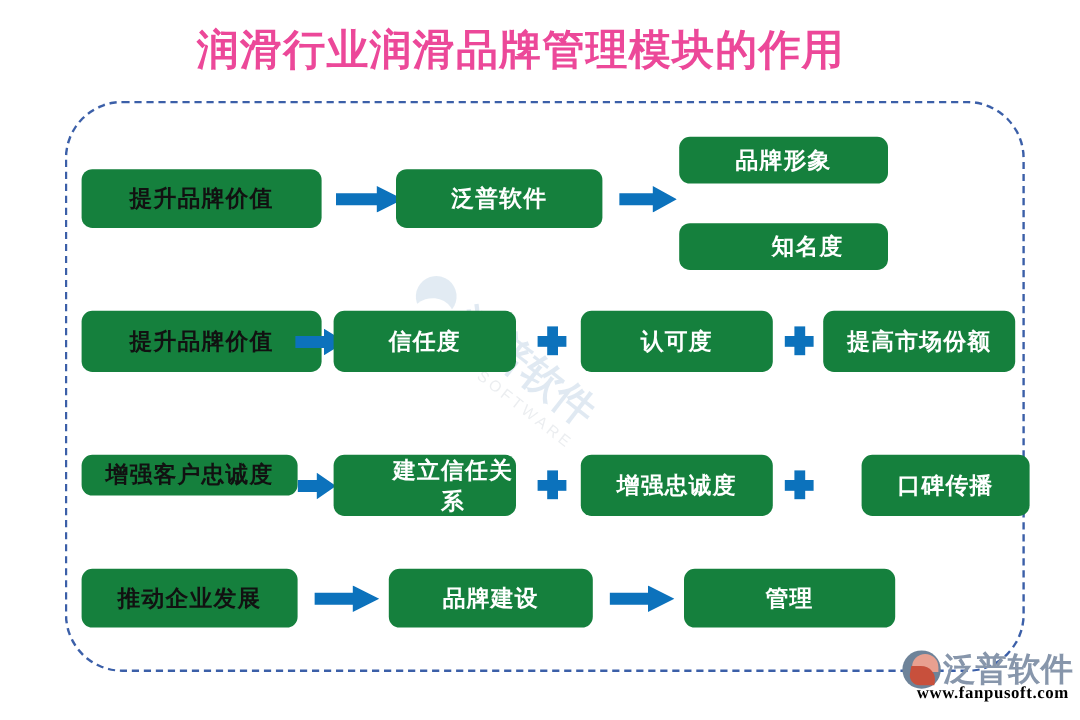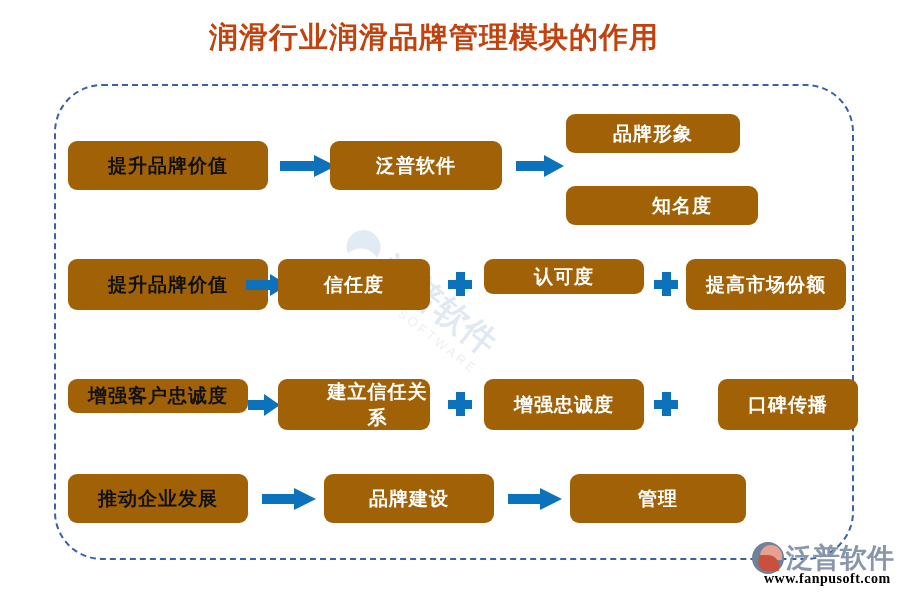--- a/index.html
+++ b/index.html
@@ -15,23 +15,23 @@
     position: relative;
   }
 
   
   .page-title {
     position: absolute;
     top: 18px;
     left: 0;
     width: 868px;
     text-align: center;
-    font-size: 29px;
-    font-weight: bold;
-    color: #c2410c;
+    font-size: 35px;
+    font-weight: bold;
+    color: #ec4899;
     letter-spacing: 1px;
     font-family: "Liberation Serif", "DejaVu Serif", serif;
   }
 
   
   .dashed-frame {
     position: absolute;
     left: 54px;
     top: 84px;
     width: 800px;
@@ -94,21 +94,21 @@
     font-size: 13px;
     letter-spacing: 3px;
     color: #6b7d90;
     white-space: nowrap;
     font-family: "Liberation Sans", sans-serif;
   }
 
   
   .node {
     position: absolute;
-    background: #a16207;
+    background: #15803d;
     border-radius: 9px;
     display: flex;
     align-items: center;
     justify-content: center;
     font-size: 19px;
     font-weight: bold;
     letter-spacing: 1px;
     color: #ffffff;
     text-align: center;
     font-family: "Liberation Serif", "DejaVu Serif", serif;
@@ -231,35 +231,35 @@
 <div class="node" style="left:330px; top:141px; width:172px; height:49px;">泛普软件</div>
 
 <div class="arrow" style="left:516px; top:155px;">
   <svg width="48" height="22" viewBox="0 0 48 22">
     <path d="M0,6 L28,6 L28,0 L48,11 L28,22 L28,16 L0,16 Z" fill="#0c72bc"></path>
   </svg>
 </div>
 
 <div class="node" style="left:566px; top:114px; width:174px; height:39px;">品牌形象</div>
 
-<div class="node" style="left:566px; top:186px; width:192px; height:39px;padding-left:40px;">知名度</div>
+<div class="node" style="left:566px; top:186px; width:174px; height:39px;padding-left:40px;">知名度</div>
 
 <div class="node dark-text" style="left:68px; top:259px; width:200px; height:51px;">提升品牌价值</div>
 
 <div class="arrow" style="left:246px; top:274px;">
   <svg width="42" height="22" viewBox="0 0 42 22">
     <path d="M0,6 L24,6 L24,0 L42,11 L24,22 L24,16 L0,16 Z" fill="#0c72bc"></path>
   </svg>
 </div>
 
 <div class="node" style="left:278px; top:259px; width:152px; height:51px;">信任度</div>
 
 <div class="plus" style="left:448px; top:272px;"></div>
 
-<div class="node" style="left:484px; top:259px; width:160px; height:35px;">认可度</div>
+<div class="node" style="left:484px; top:259px; width:160px; height:51px;">认可度</div>
 
 <div class="plus" style="left:654px; top:272px;"></div>
 
 <div class="node" style="left:686px; top:259px; width:160px; height:51px;">提高市场份额</div>
 
 <div class="node dark-text" style="left:68px; top:379px; width:180px; height:34px;">增强客户忠诚度</div>
 
 <div class="arrow" style="left:248px; top:394px;">
   <svg width="32" height="22" viewBox="0 0 32 22">
     <path d="M0,6 L16,6 L16,0 L32,11 L16,22 L16,16 L0,16 Z" fill="#0c72bc"></path>

